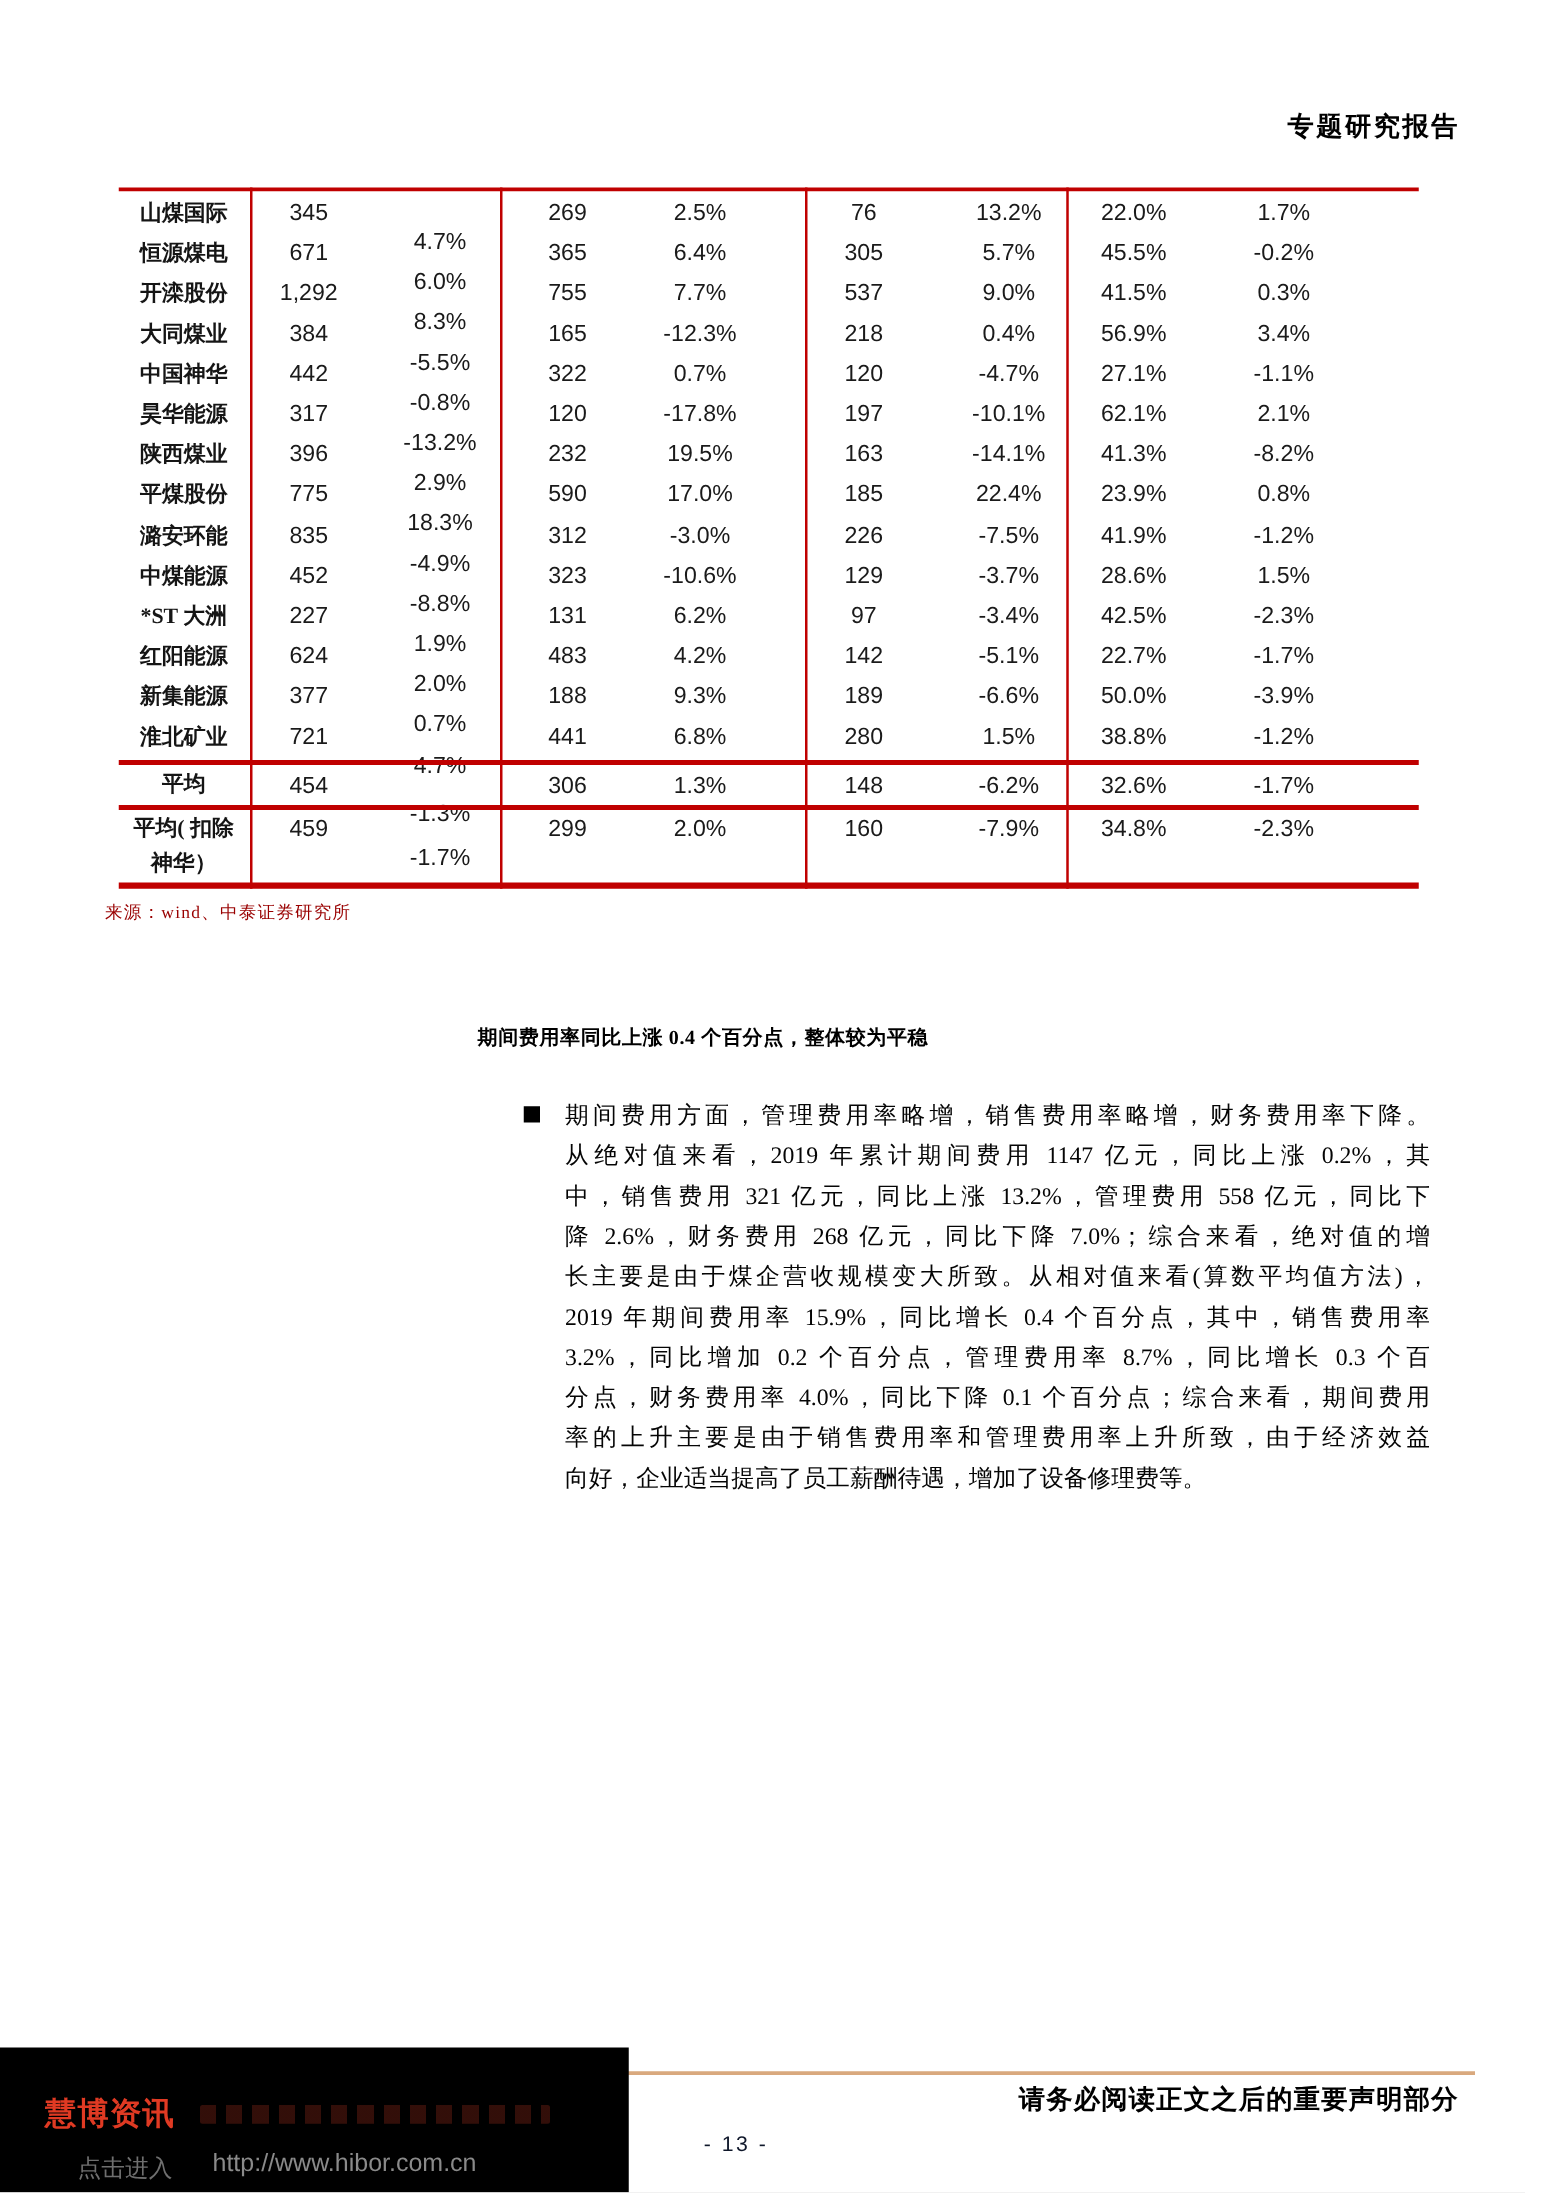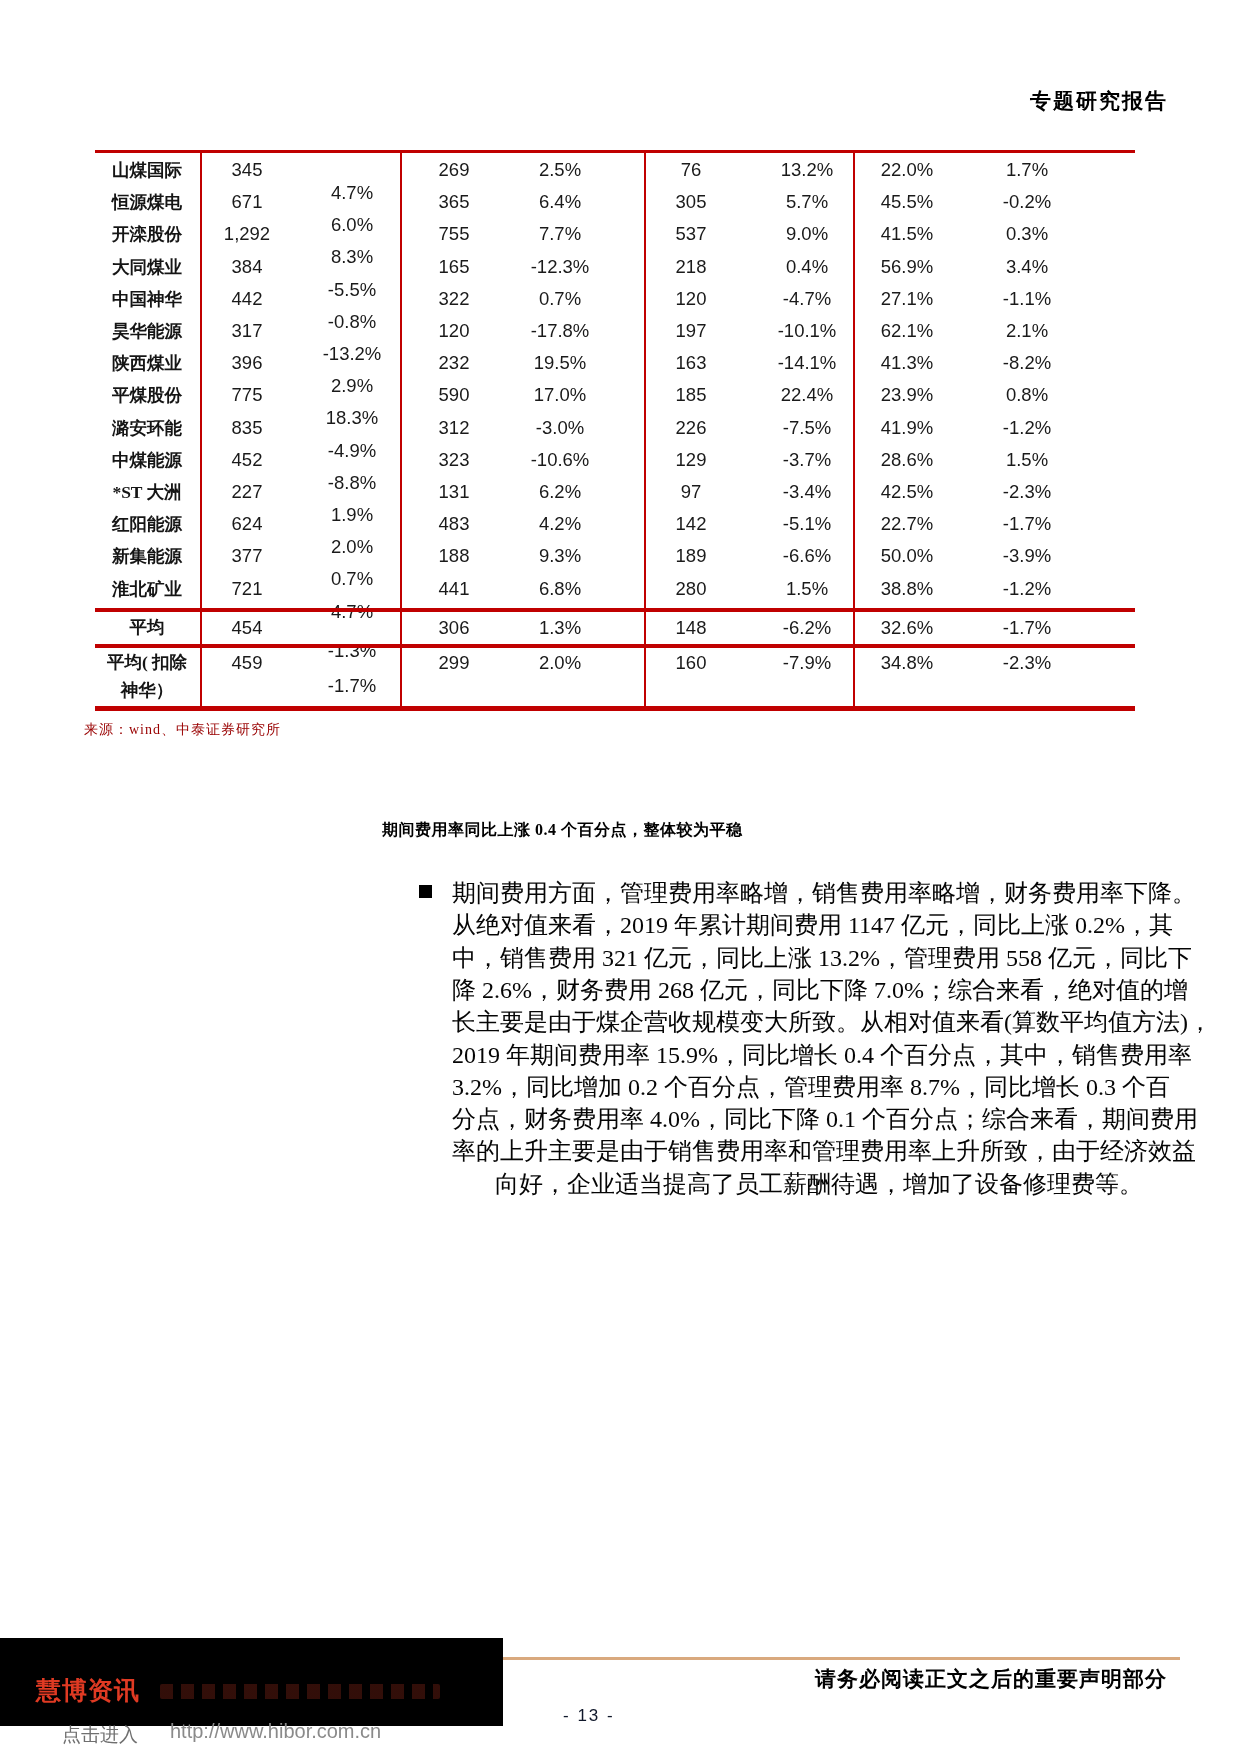--- a/index.html
+++ b/index.html
@@ -37,29 +37,29 @@
   .c5{left:596px;} .c6{left:712px;} .c7{left:812px;} .c8{left:932px;}
   .avgrow{top:461px;height:33px;line-height:33px;}
   .avgexrow1{top:497px;height:31px;line-height:31px;}
   .avgexrow2{top:525px;height:31px;line-height:31px;}
   
   .source{position:absolute;left:84px;top:721px;font-size:14px;color:var(--source-red);letter-spacing:1px;white-space:nowrap;}
   
   .sec-heading{position:absolute;left:382px;top:820px;font-size:16px;font-weight:bold;color:#000;letter-spacing:0.5px;white-space:nowrap;}
   .bullet{position:absolute;left:419px;top:885px;width:13px;height:13px;background:#000;}
   .para{position:absolute;left:452px;top:877px;width:692px;}
-  .pline{position:absolute;left:0;width:100%;height:32px;line-height:32.3px;font-size:24px;color:#050505;
+  .pline{position:absolute;left:0;width:100%;height:32px;line-height:32.3px;font-size:19px;color:#050505;
          text-align:justify;text-align-last:justify;white-space:nowrap;}
-  .para .pline:last-child{text-align-last:left;margin-left:43px;}
+  .para .pline:last-child{text-align-last:left;}
   
   .footer-line{position:absolute;left:63px;top:1657px;width:1117px;height:3px;background:var(--footer-line);}
   .page-num{position:absolute;left:563px;top:1669px;font-size:17px;color:#0f172a;font-family:"Liberation Sans",sans-serif;letter-spacing:2px;margin-top:37px;}
   .disclaimer{position:absolute;right:74px;top:1665px;font-size:21px;font-weight:bold;color:#000;letter-spacing:1px;white-space:nowrap;}
   
-  .wm{position:absolute;left:0;top:1638px;width:503px;height:88px;background:#000;}
+  .wm{position:absolute;left:0;top:1638px;width:503px;height:116px;background:#000;}
   .wm-title{position:absolute;left:36px;top:36px;font-size:25px;font-weight:bold;color:var(--watermark-red);letter-spacing:1px;white-space:nowrap;}
   .wm-smudge{position:absolute;left:160px;top:46px;width:280px;height:15px;opacity:.45;border-radius:2px;
      background:repeating-linear-gradient(90deg, rgba(140,40,25,.8) 0 13px, transparent 13px 21px);}
   .wm-link{position:absolute;left:62px;top:84px;font-size:19px;color:#6f6f6f;white-space:nowrap;}
   .wm-url{position:absolute;left:170px;top:82px;font-size:20px;color:#8a8a8a;font-family:"Liberation Sans",sans-serif;white-space:nowrap;text-decoration:none;}
 </style>
 </head>
 <body>
 
 <div class="page">

